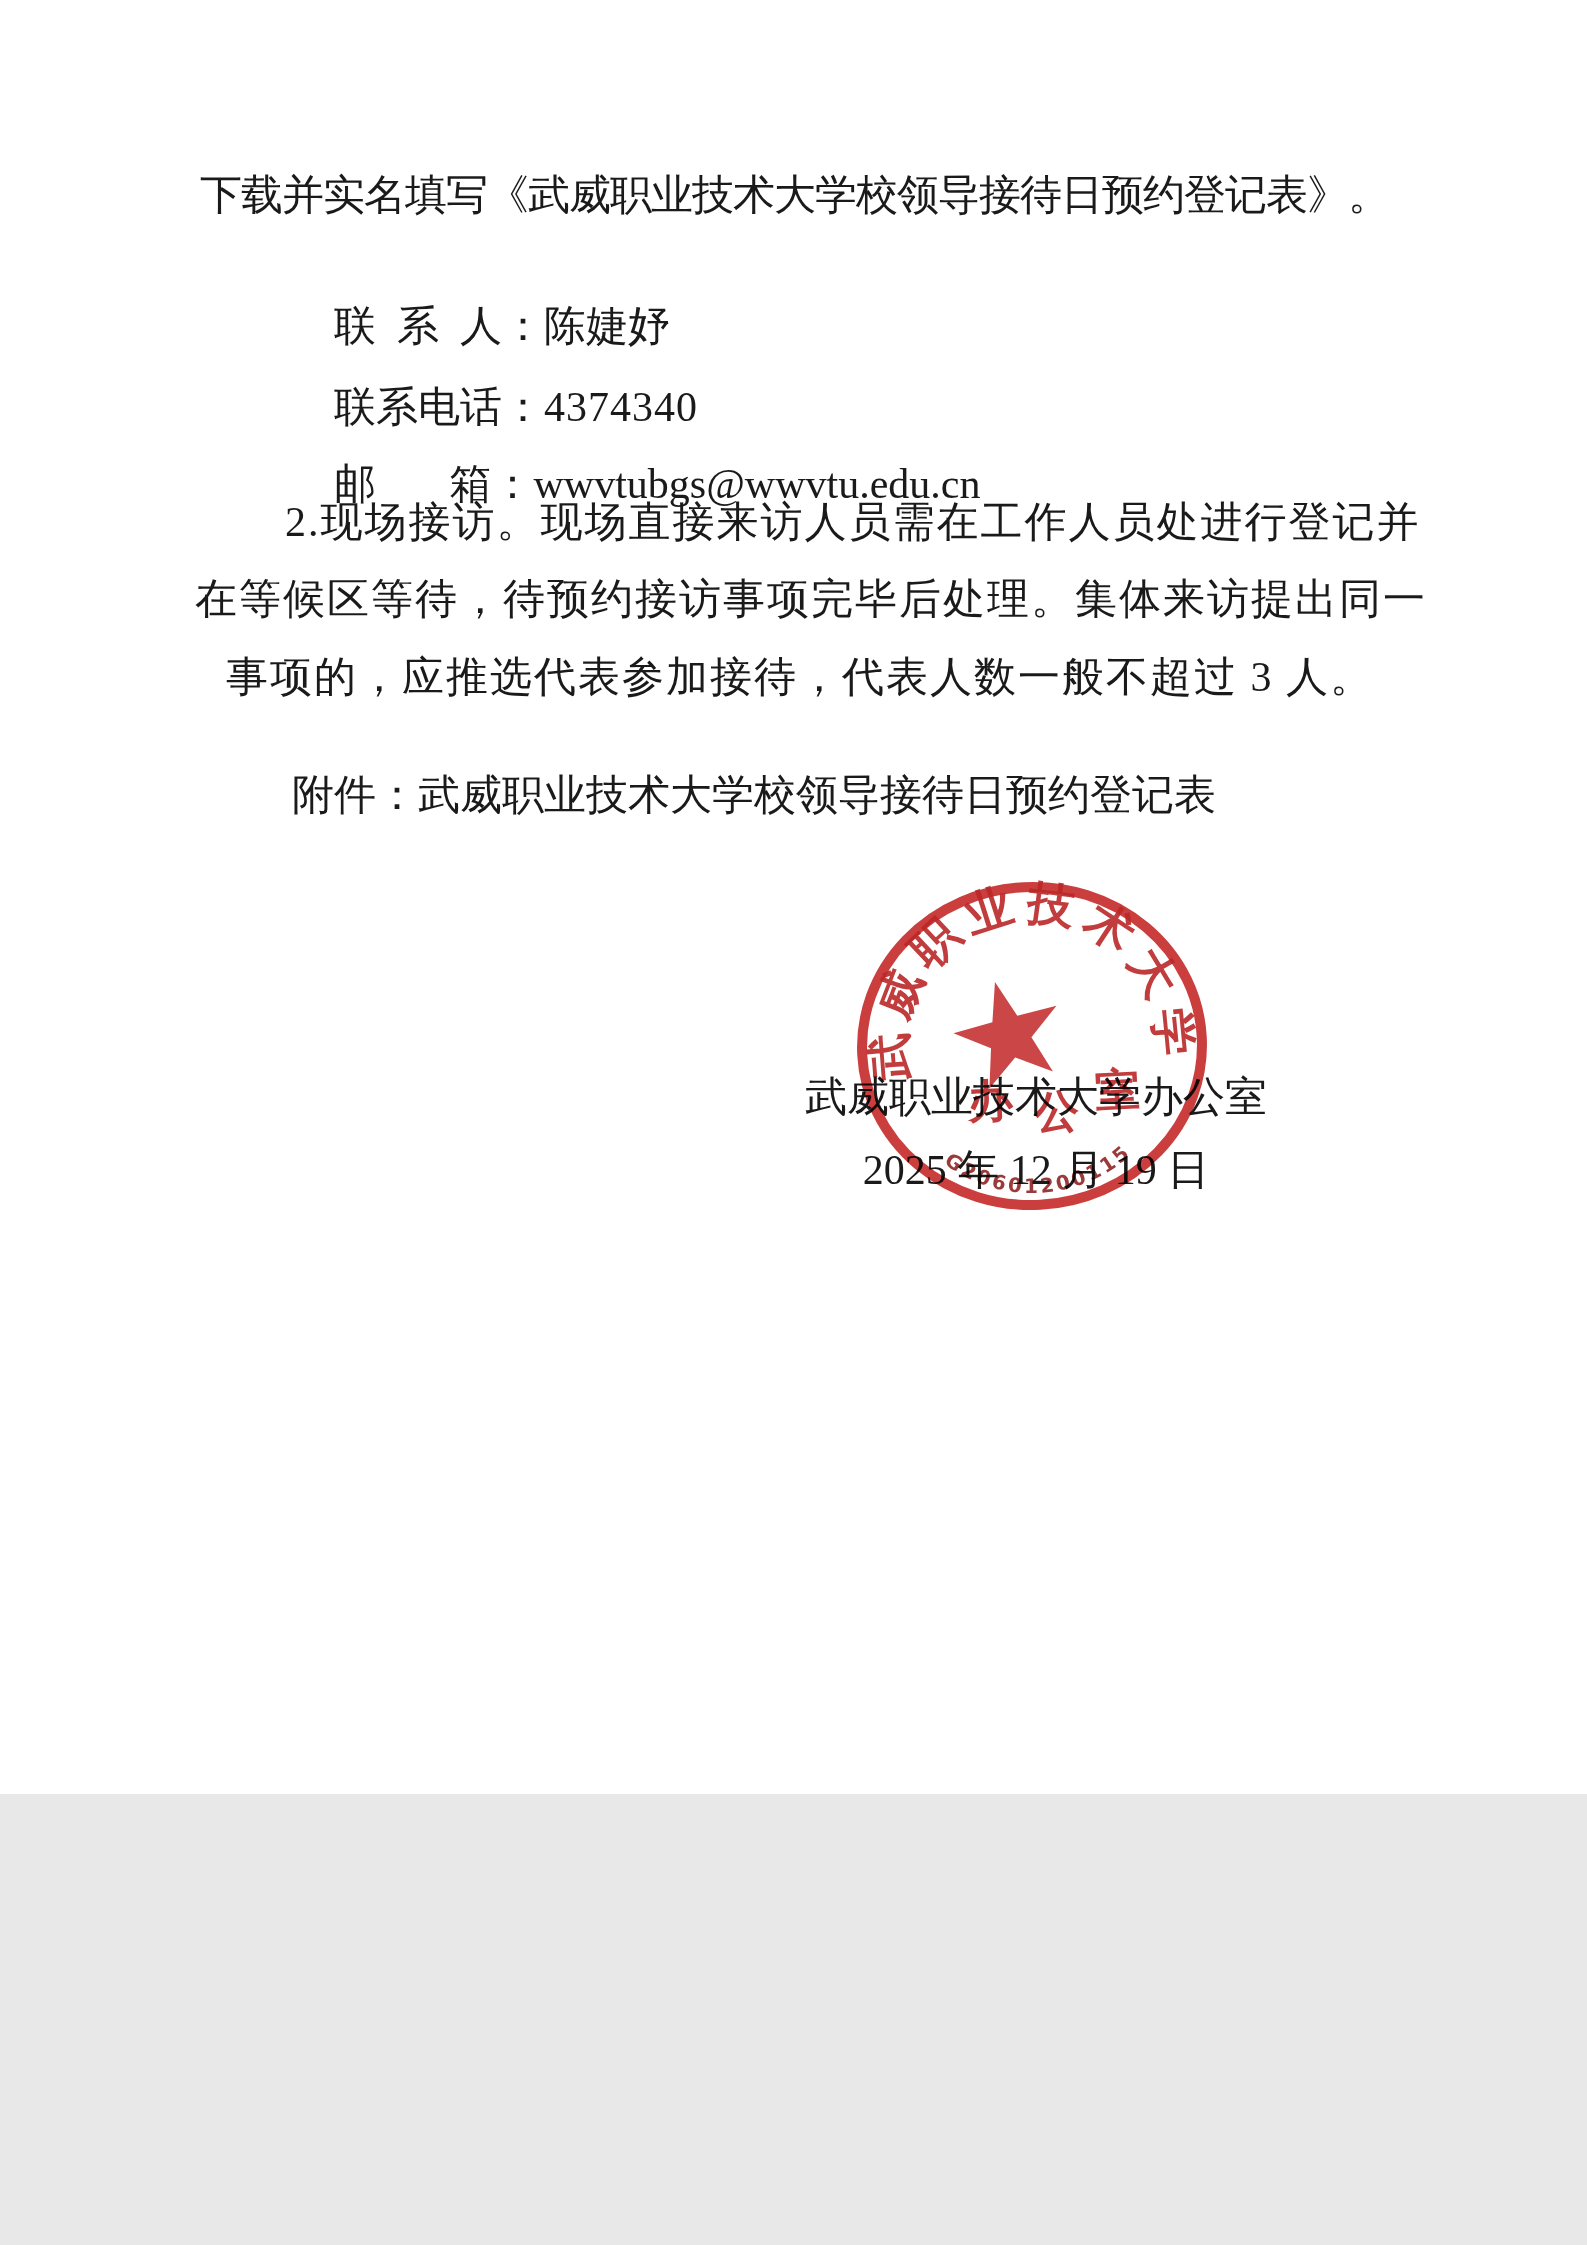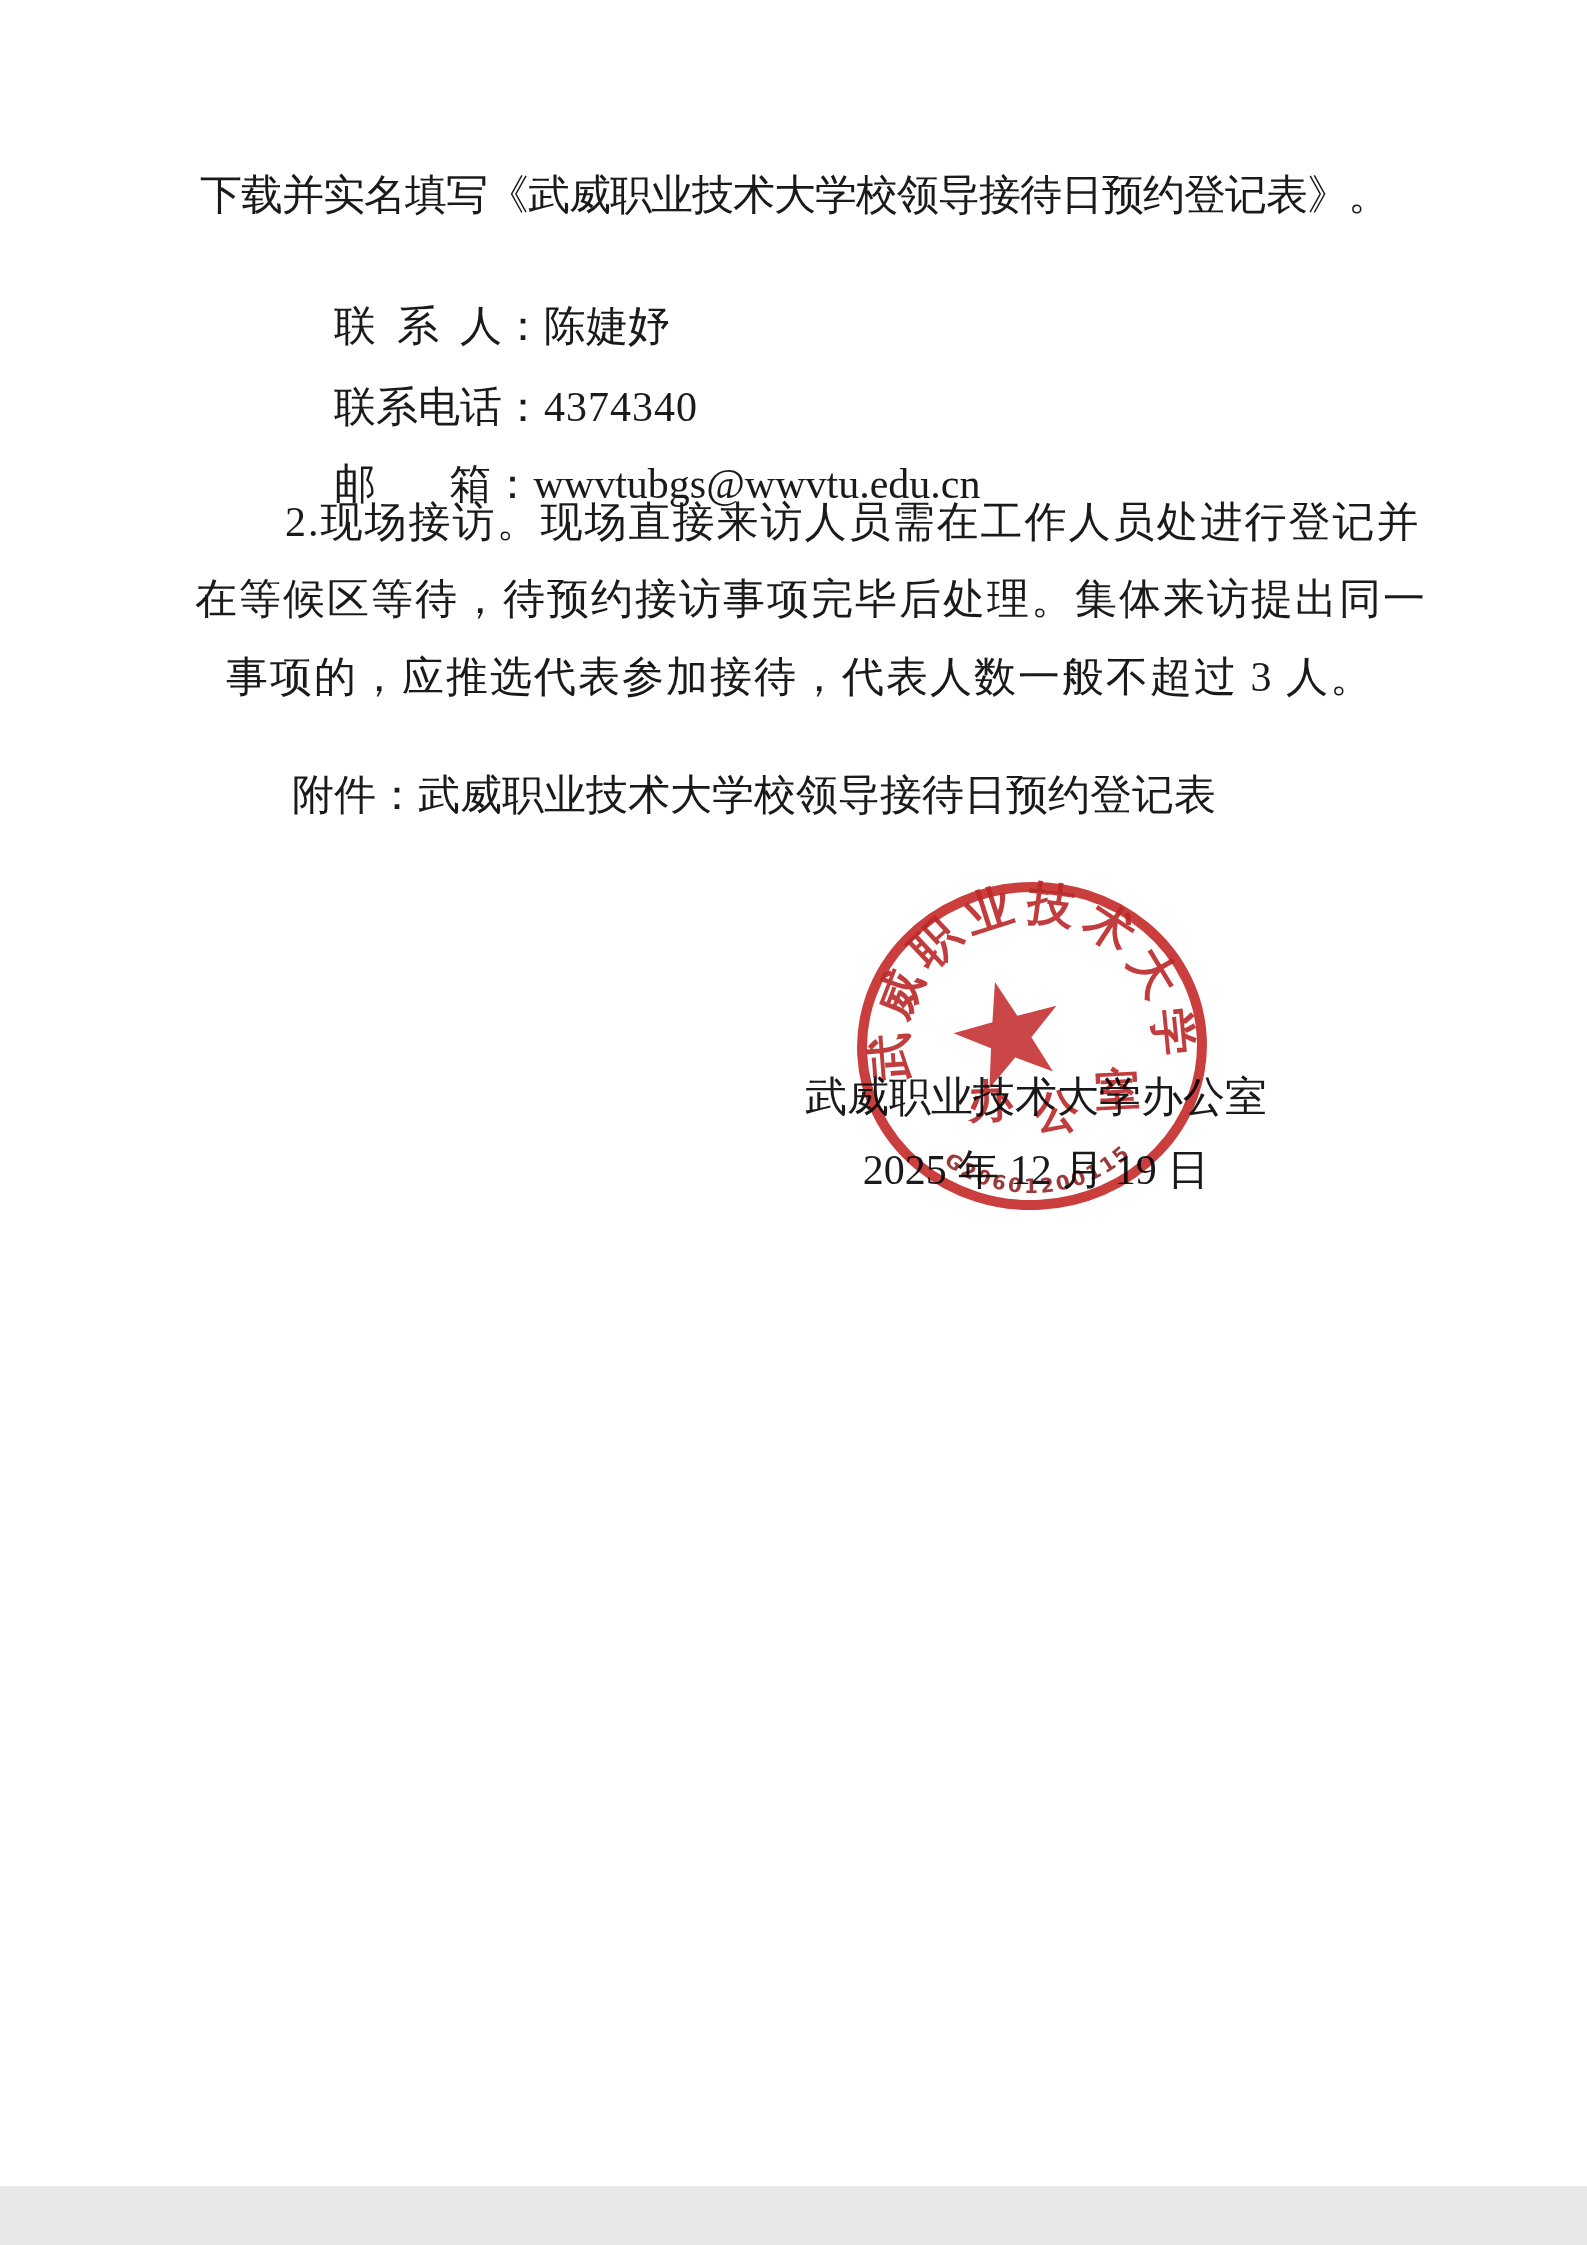--- a/index.html
+++ b/index.html
@@ -1,20 +1,20 @@
 <!DOCTYPE html>
 <html><head>
 <meta charset="utf-8">
 <style>
   * { margin: 0; padding: 0; box-sizing: border-box; }
   html, body { background: #e8e8e8; }
   .page {
     position: relative;
     width: 1587px;
-    height: 2186px;
+    height: 1794px;
     margin: 0 auto;
     background: #ffffff;
     overflow: hidden;
     font-family: "Liberation Serif", "DejaVu Serif", serif;
     color: #1a1a1a;
   }
   .doc-line {
     position: absolute;
     font-size: 42px;
     line-height: 1.12;

